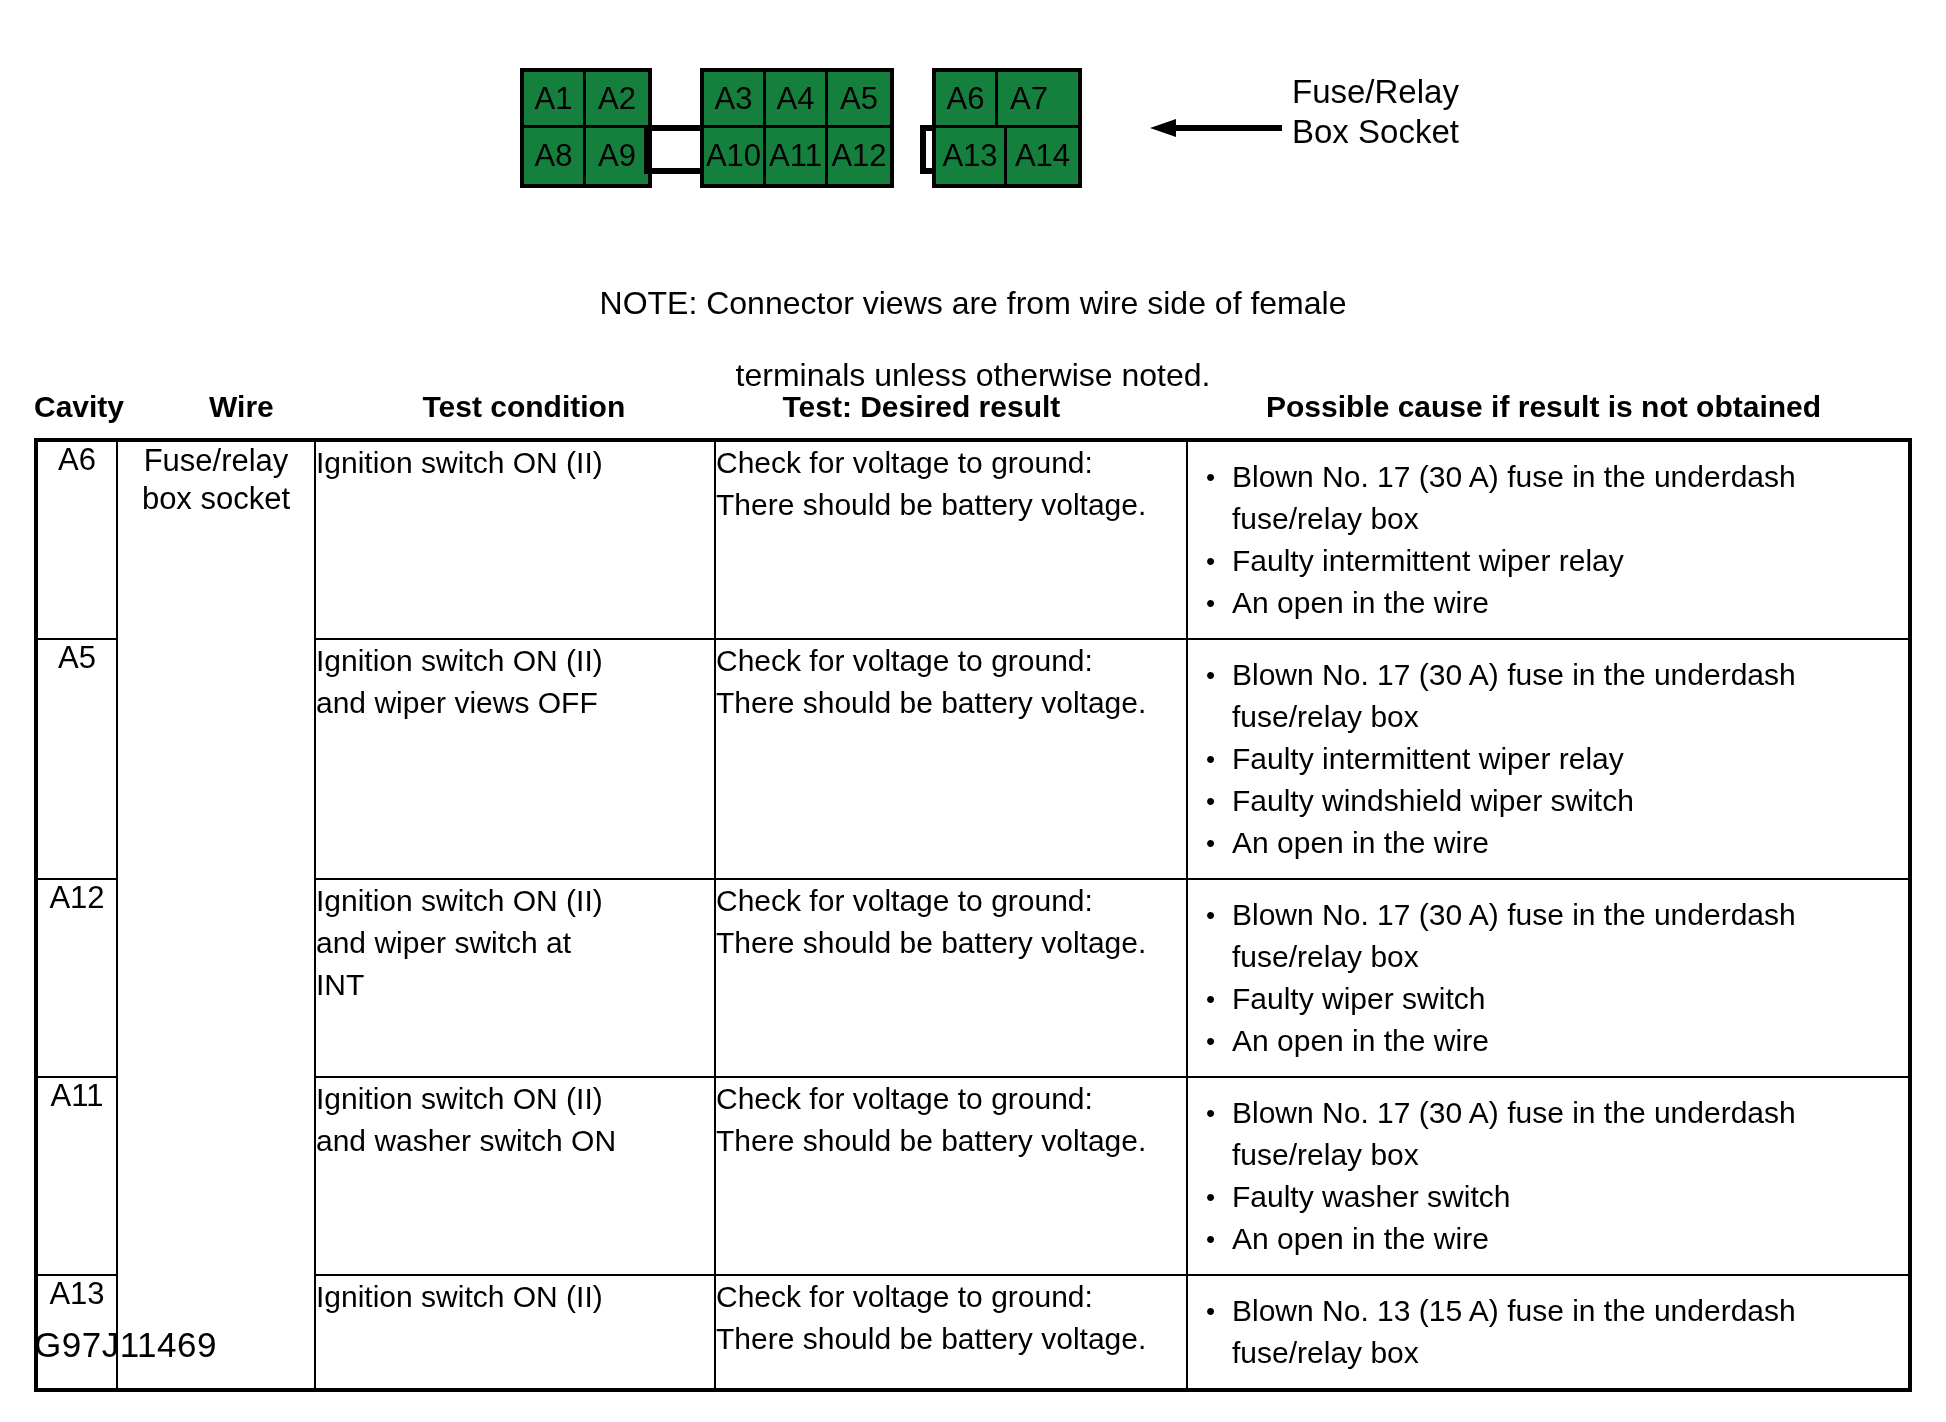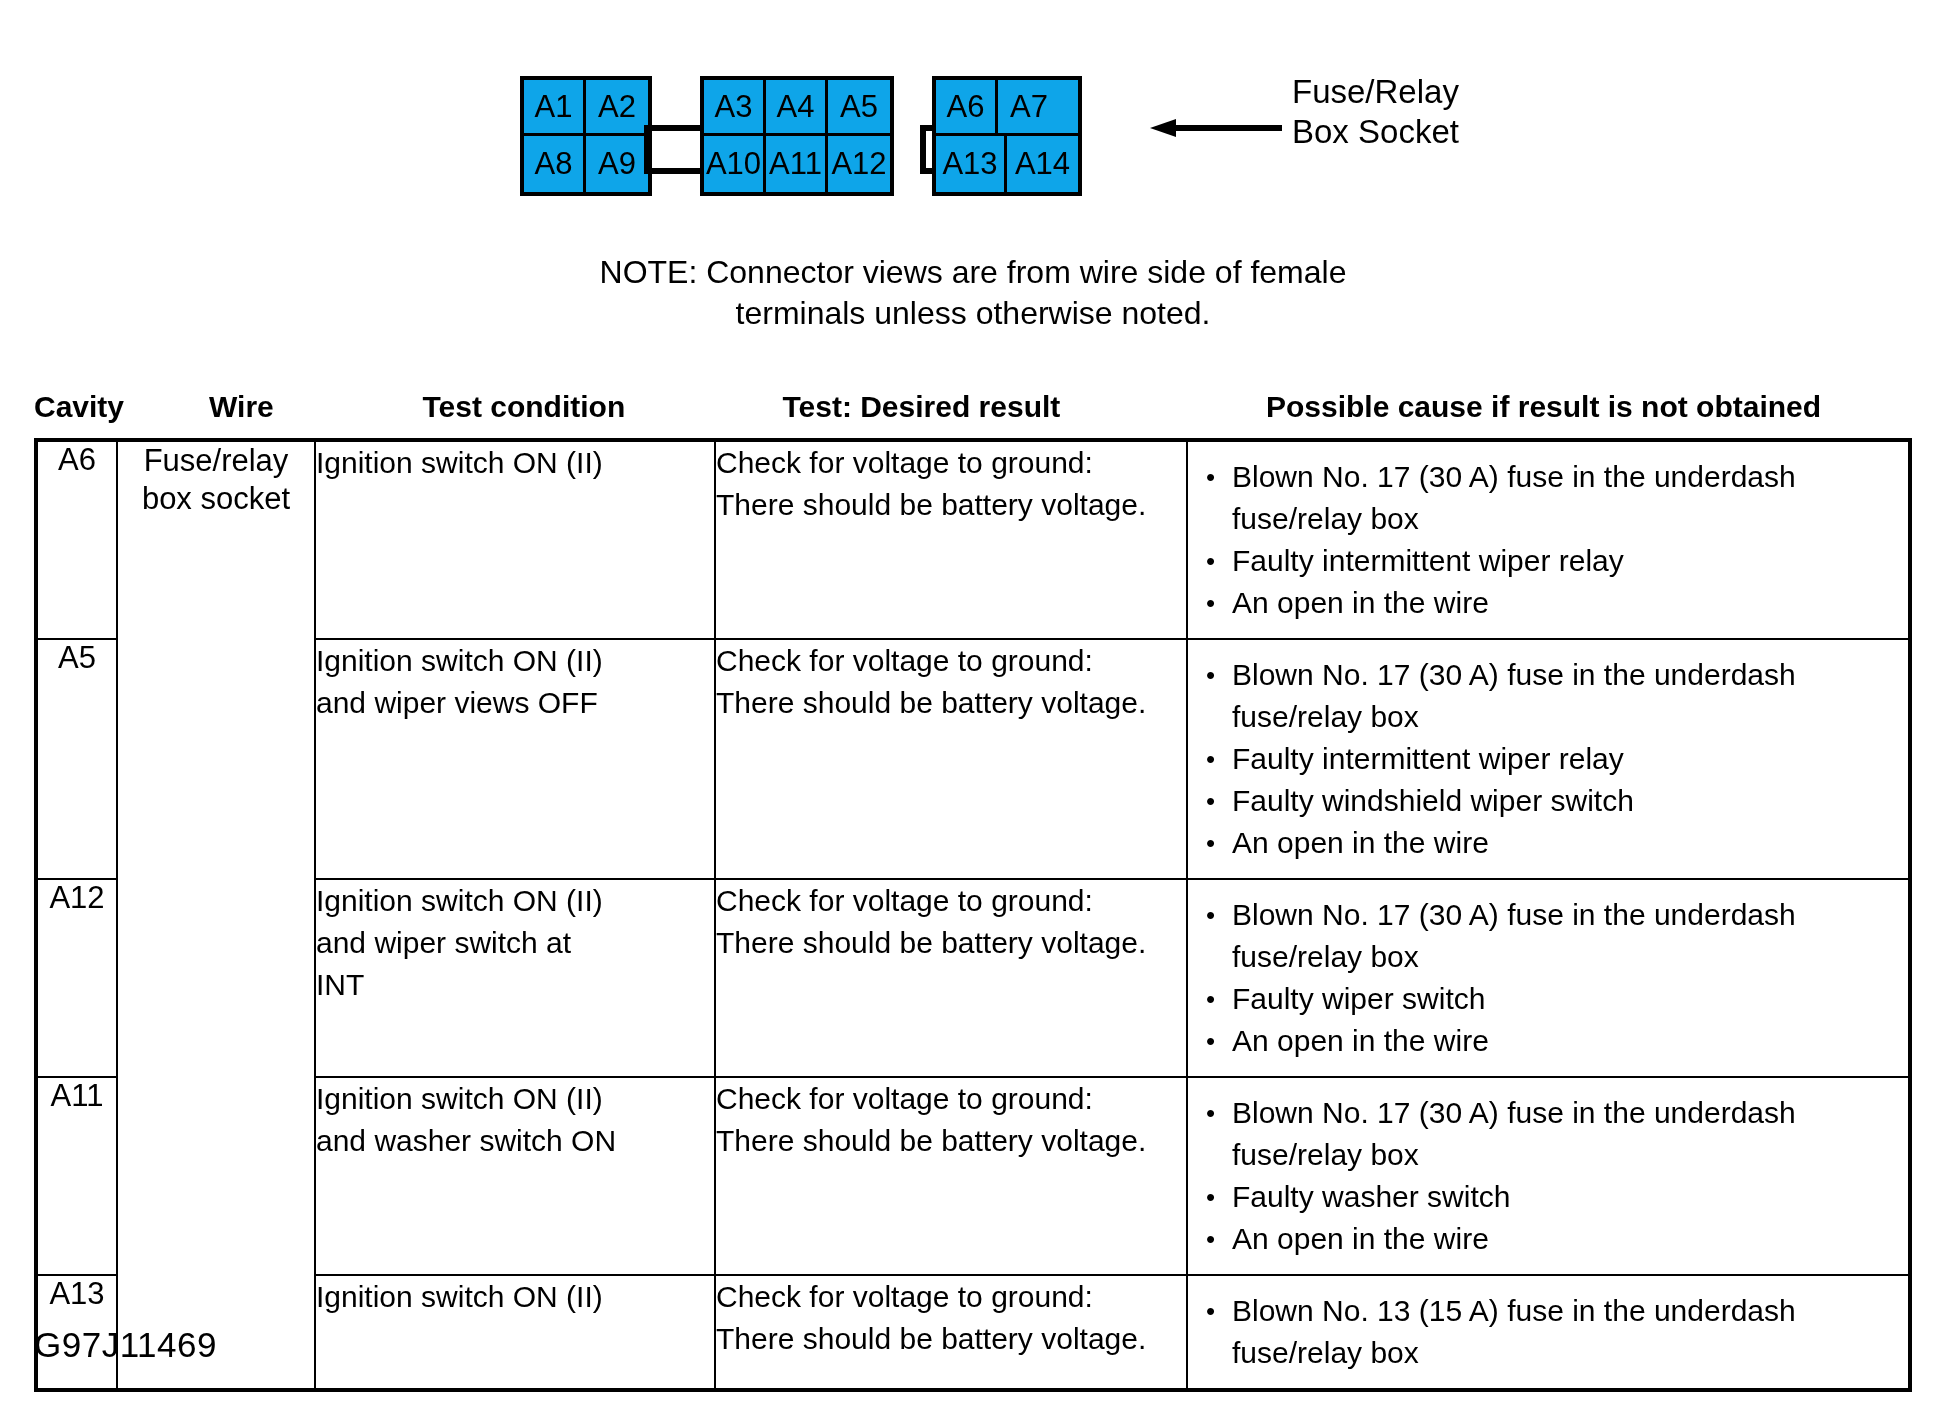--- a/index.html
+++ b/index.html
@@ -25,22 +25,21 @@
     height: 120px;
   }
   .conn-group {
     position: absolute;
     top: 0;
     border: 4px solid #000;
     box-sizing: border-box;
     display: flex;
     flex-direction: column;
     height: 120px;
-    background: #0ea5e9;
-    margin-top: 8px;
+    background: #15803d;
   }
   .conn-row {
     display: flex;
     height: 60px;
     box-sizing: border-box;
   }
   .conn-row.top { border-bottom: 3px solid #000; }
   .conn-cell {
     width: 62px;
     box-sizing: border-box;
@@ -92,21 +91,21 @@
   
   #note-block {
     position: absolute;
     left: 0;
     top: 252px;
     width: 1946px;
     text-align: center;
     font-size: 32px;
     line-height: 41px;
   }
-  #note-block .note-line { display: block; }
+  #note-block .note-line { display: block; margin-top: 31px; }
 
   
   #diag-table-wrap {
     position: absolute;
     left: 34px;
     top: 390px;
     width: 1878px;
   }
   #table-head {
     display: flex;

